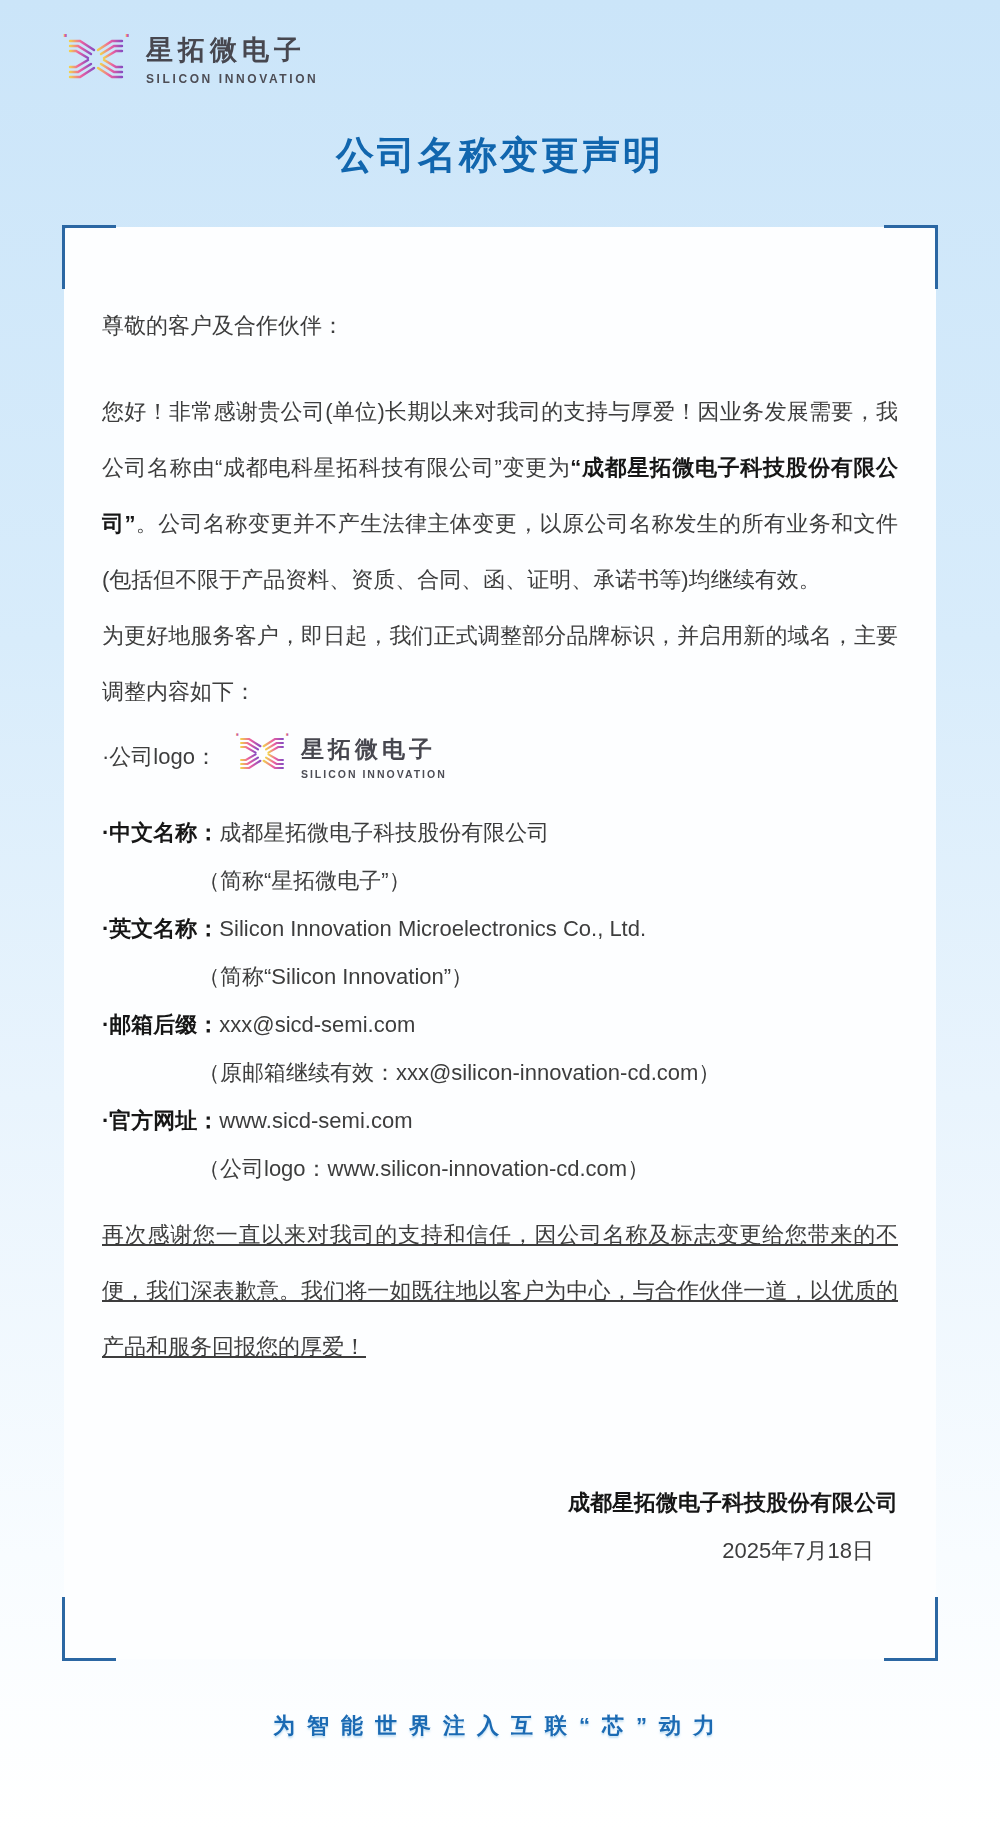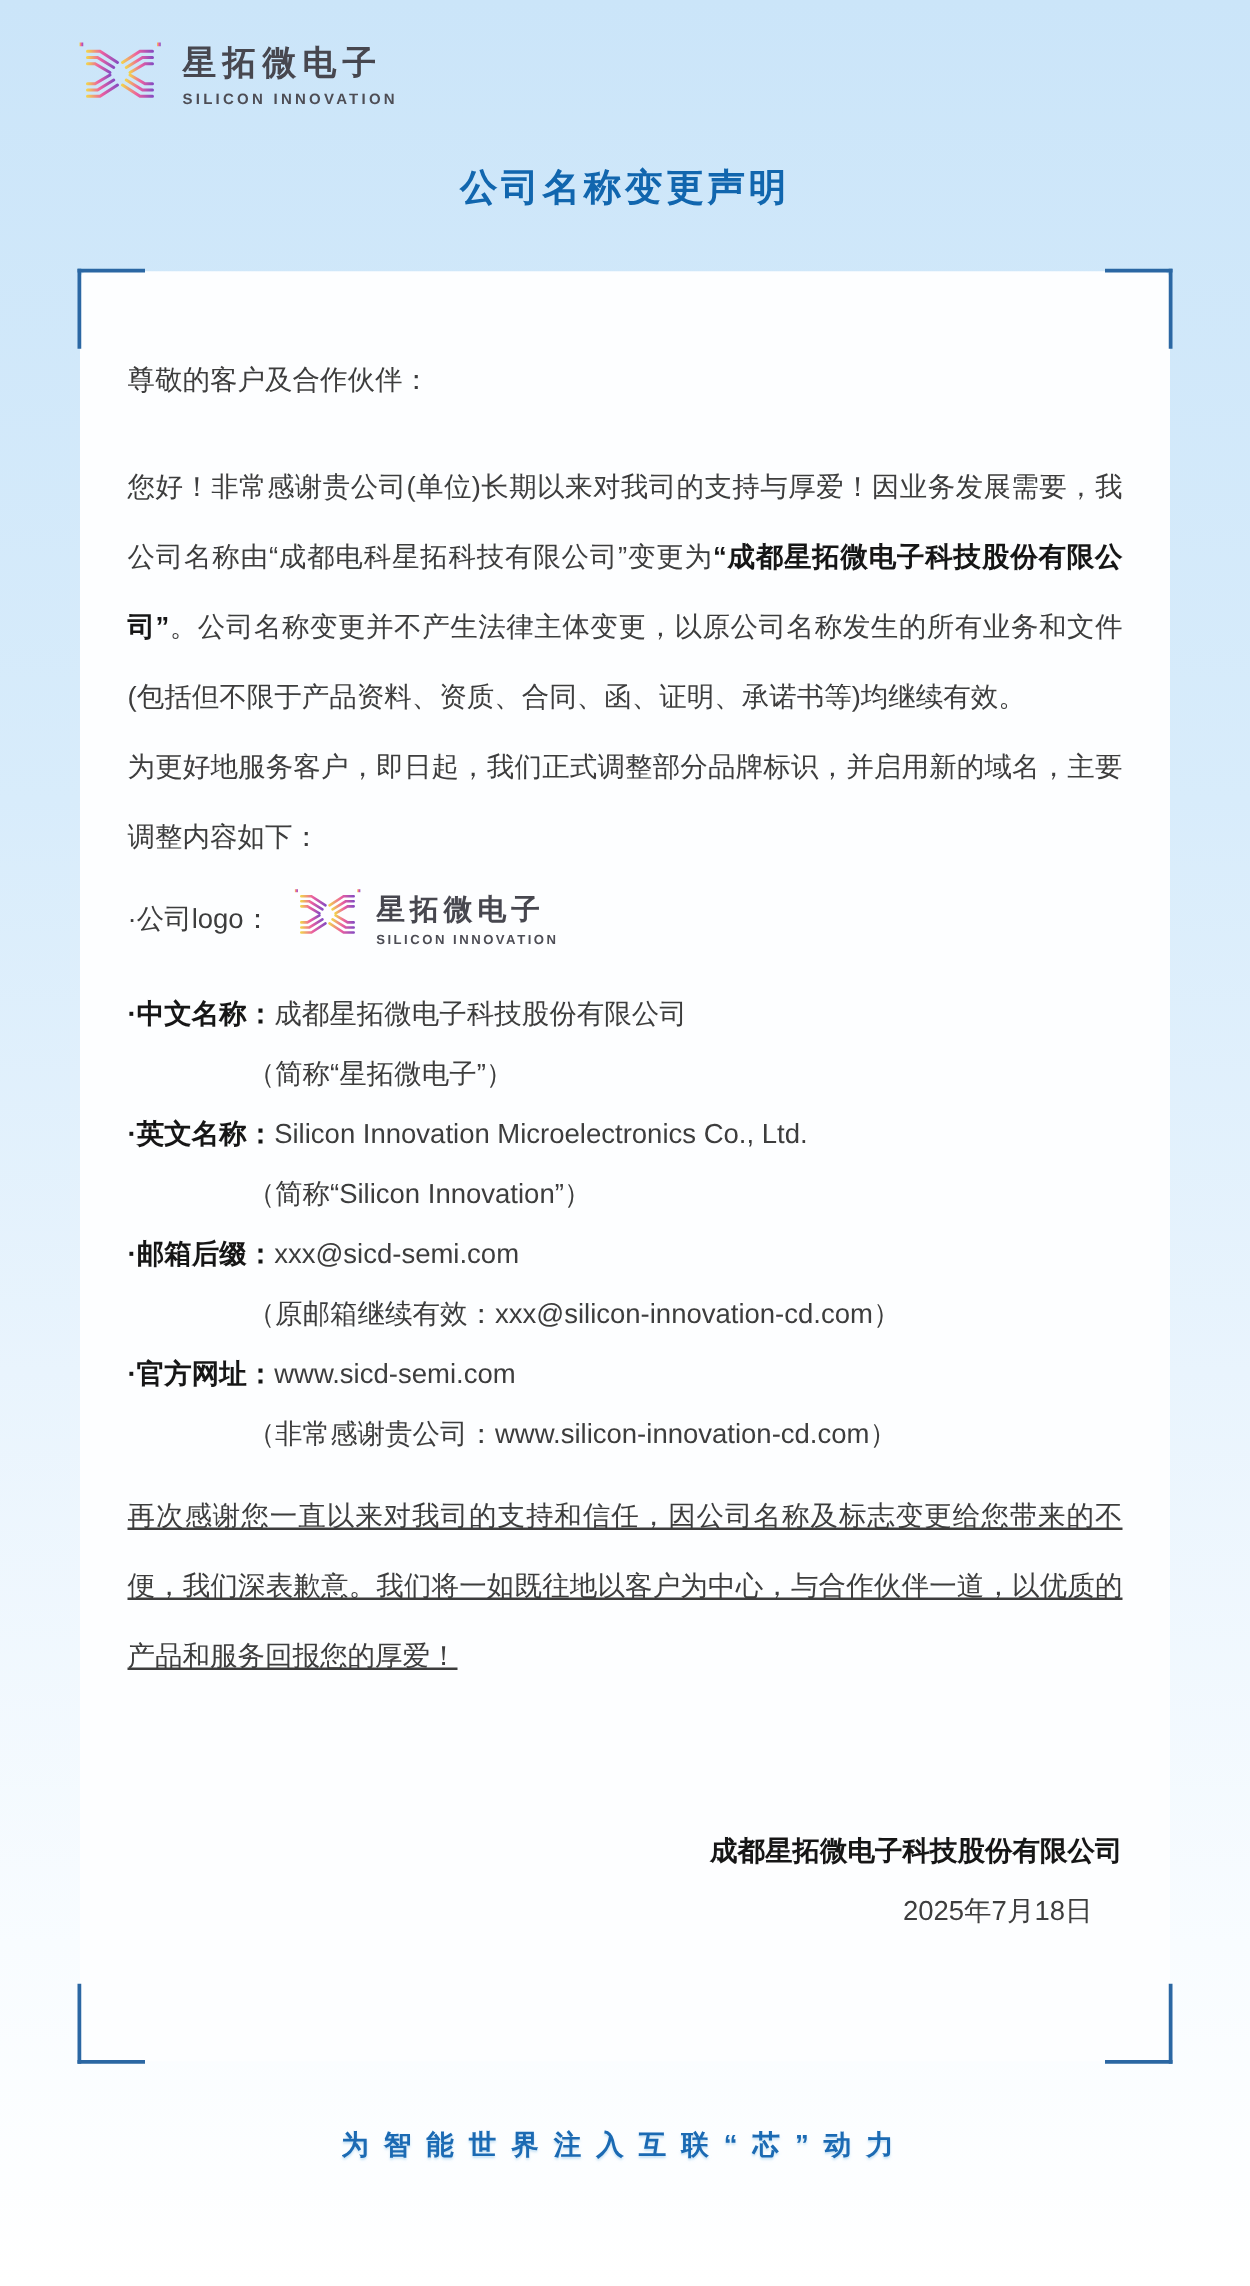--- a/index.html
+++ b/index.html
@@ -12,37 +12,37 @@
 
   
   .brand{ display:flex; align-items:center; gap:14px; padding:30px 0 0 60px; }
   .brand-icon svg{ display:block; }
   .brand-text .cn{ font-size:27px; font-weight:700; letter-spacing:5px; color:#47474f; }
   .brand-text .en{ font-size:12px; font-weight:700; letter-spacing:2.6px; color:#4d4d55; margin-top:4px; }
 
   
   .page-title{
     text-align:center; margin-top:42px;
-    font-size:30px; font-weight:900; letter-spacing:3px; color:#1166ae;
+    font-size:38px; font-weight:900; letter-spacing:3px; color:#1166ae;
   }
 
   
   .card{
     position:relative; width:872px; height:1432px; margin:46px auto 0;
     background:#fdfeff; border-radius:6px;
     padding:72px 38px 0 38px;
     color:#3d3d3d; font-size:22px;
   }
   .corner{ position:absolute; width:54px; height:64px; border:0 solid #2b67a3; }
   .corner.tl{ top:-2px; left:-2px;  border-top-width:3px; border-left-width:3px; }
   .corner.tr{ top:-2px; right:-2px; border-top-width:3px; border-right-width:3px; }
   .corner.bl{ bottom:-2px; left:-2px;  border-bottom-width:3px; border-left-width:3px; }
   .corner.br{ bottom:-2px; right:-2px; border-bottom-width:3px; border-right-width:3px; }
 
-  .greeting{ line-height:1.4; margin-bottom:42px; }
+  .greeting{ line-height:1.4; margin-bottom:42px;margin-top:12px; }
   .para{ line-height:2.55; text-align:justify; }
   .para .bold{ font-weight:700; color:#161616; }
 
   
   .logo-row{ display:flex; align-items:center; gap:16px; margin:10px 0 26px; }
   .logo-row .logo-label{ white-space:nowrap; }
   .inline-logo{ display:flex; align-items:center; gap:10px; }
   .inline-logo .cn{ font-size:23px; font-weight:700; letter-spacing:4px; color:#47474f; }
   .inline-logo .en{ font-size:10.5px; font-weight:700; letter-spacing:2px; color:#4d4d55; margin-top:3px; }
 
@@ -161,21 +161,21 @@
       <div class="li-line"><span class="li-label">·中文名称：</span><span class="li-value">成都星拓微电子科技股份有限公司</span></div>
       <div class="li-note">（简称“星拓微电子”）</div>
 
       <div class="li-line"><span class="li-label">·英文名称：</span><span class="li-value">Silicon Innovation Microelectronics Co., Ltd.</span></div>
       <div class="li-note">（简称“Silicon Innovation”）</div>
 
       <div class="li-line"><span class="li-label">·邮箱后缀：</span><span class="li-value">xxx@sicd-semi.com</span></div>
       <div class="li-note">（原邮箱继续有效：xxx@silicon-innovation-cd.com）</div>
 
       <div class="li-line"><span class="li-label">·官方网址：</span><span class="li-value">www.sicd-semi.com</span></div>
-      <div class="li-note">（非常感谢贵公司：www.silicon-innovation-cd.com）</div>
+      <div class="li-note">（公司logo：www.silicon-innovation-cd.com）</div>
 
     </div>
 
     <p class="para closing">再次感谢您一直以来对我司的支持和信任，因公司名称及标志变更给您带来的不便，我们深表歉意。我们将一如既往地以客户为中心，与合作伙伴一道，以优质的产品和服务回报您的厚爱！</p>
 
     <div class="signature">
       <div class="sig-company">成都星拓微电子科技股份有限公司</div>
       <div class="sig-date">2025年7月18日</div>
     </div>
   </div>

